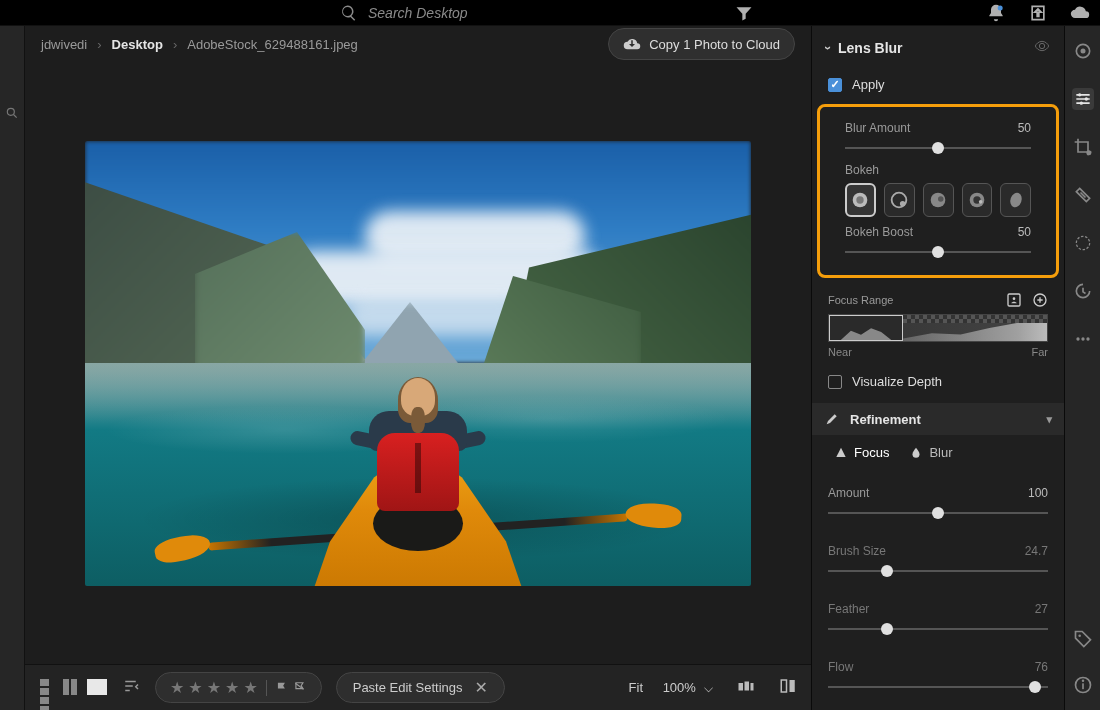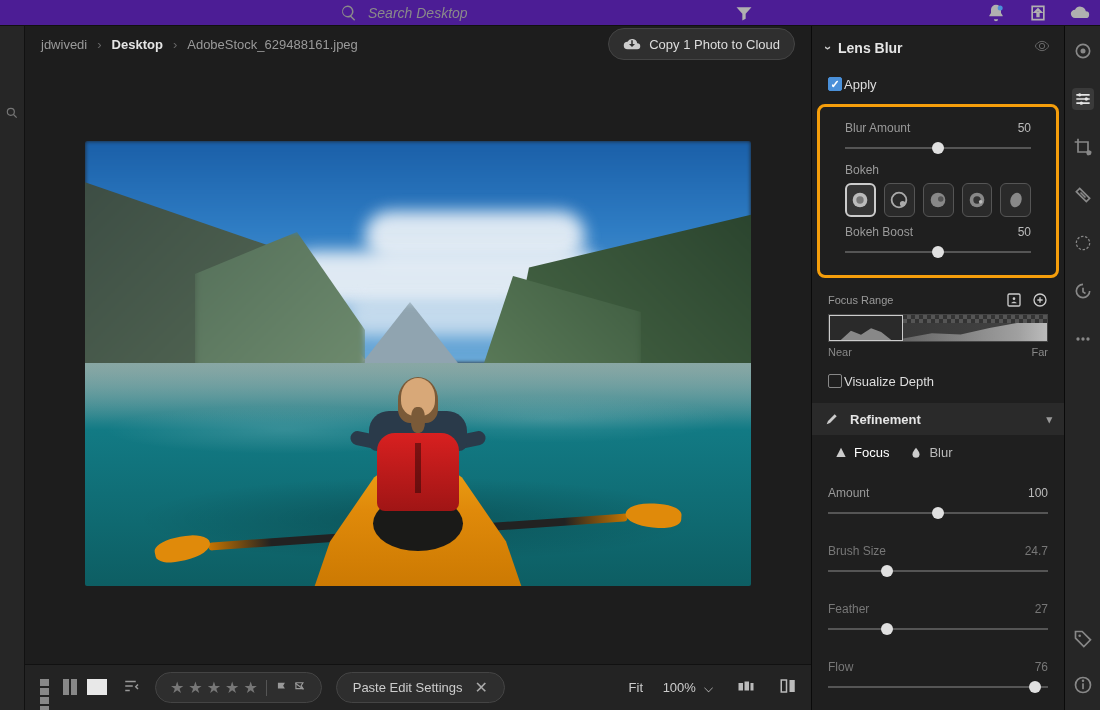--- a/index.html
+++ b/index.html
@@ -1,20 +1,20 @@
 <!DOCTYPE html>
 <html><head>
 <meta charset="utf-8">
 <style>
   * { box-sizing: border-box; margin: 0; padding: 0; }
   html, body { width: 1100px; height: 710px; overflow: hidden; background:#1a1a1a; font-family: -apple-system, "Segoe UI", Arial, sans-serif; color:#b8b8b8; font-size:13px; }
   body { display:flex; flex-direction:column; }
 
   
-  .topbar { height:26px; background:#4c1d95; display:flex; align-items:center; padding:0 10px; border-bottom:1px solid #111; }
+  .topbar { height:26px; background:#000000; display:flex; align-items:center; padding:0 10px; border-bottom:1px solid #111; }
   .topbar .search { display:flex; align-items:center; gap:10px; margin-left:330px; color:#8a8a8a; font-size:14px; font-style:italic; }
   .topbar .right-icons { margin-left:auto; display:flex; gap:22px; color:#9a9a9a; }
   .topbar svg { width:18px; height:18px; fill:#8a8a8a; }
   .right-icons svg { width:20px; height:20px; fill:#b0b0b0; }
 
   
   .main { flex:1; display:flex; min-height:0; }
 
   
   .left-rail { width:25px; background:#262626; display:flex; flex-direction:column; align-items:center; padding-top:80px; gap:30px; color:#777; border-right:1px solid #111;}
@@ -96,21 +96,21 @@
 
   
   .right { width:253px; background:#1f1f1f; border-left:1px solid #0a0a0a; overflow-y:auto;}
   .right::-webkit-scrollbar{width:0;}
   .panel-header{ display:flex; align-items:center; gap:8px; padding:12px 14px; color:#e5e5e5; font-weight:600; font-size:14px;}
   .panel-header .chev{ transform:rotate(90deg); display:inline-block; color:#ccc; font-size:12px;}
   .panel-header .eye{ margin-left:auto;}
   .panel-header .eye svg{ width:16px; height:16px; fill:#666;}
 
   .row{ padding:8px 16px;}
-  .chk-row{ display:flex; align-items:flex-start; gap:2px; color:#ddd;}
+  .chk-row{ display:flex; align-items:center; gap:10px; color:#ddd;}
   .checkbox{ width:14px; height:14px; border:1px solid #888; border-radius:2px; display:inline-flex; align-items:center; justify-content:center; font-size:10px; color:#ddd; cursor:pointer;}
   .checkbox.checked{ background:#4a90d9; border-color:#4a90d9; color:#fff;}
   .checkbox.checked::after{content:"✓"; font-size:11px; font-weight:bold;}
 
   .highlight-box{ border:3px solid #f59e0b; border-radius:8px; margin:4px 5px; padding:6px 25px 12px;}
   .slider-row{ margin:8px 0 4px;}
   .slider-label{ display:flex; justify-content:space-between; font-size:12px; color:#9a9a9a; margin-bottom:6px;}
   .slider-label .val{ color:#bbb;}
   .slider{ position:relative; height:14px; cursor:pointer;}
   .track{ position:absolute; top:50%; left:0; right:0; height:2px; background:#555; transform:translateY(-50%);}

